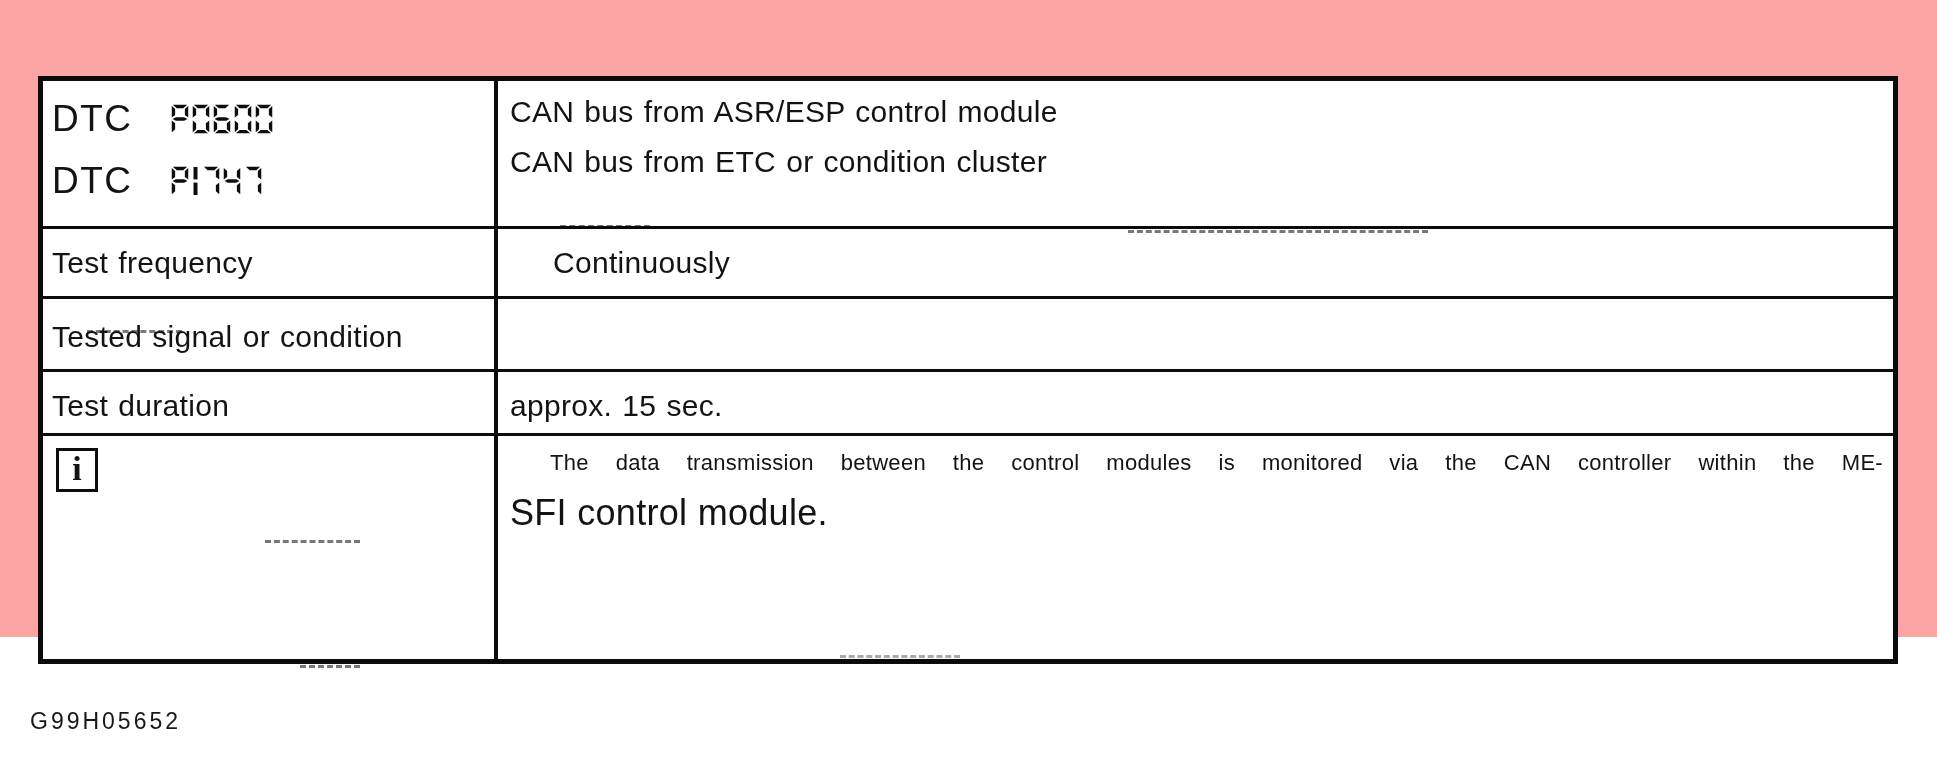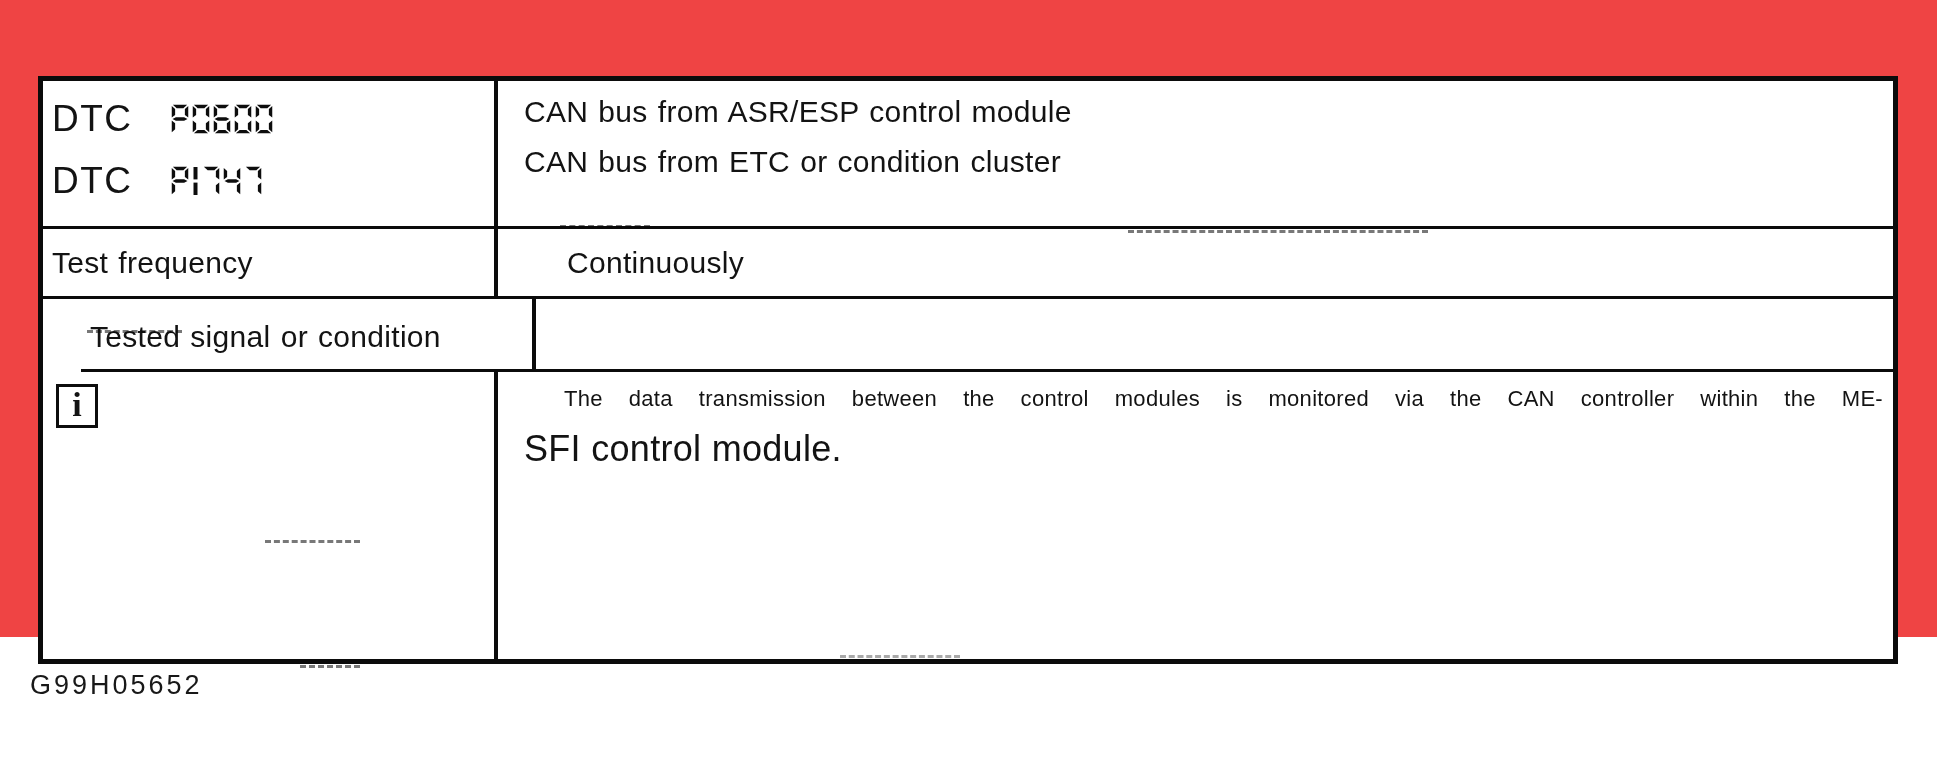--- a/index.html
+++ b/index.html
@@ -1,35 +1,35 @@
 <!DOCTYPE html>
 <html><head>
 <meta charset="utf-8">
 <style>
   html,body{margin:0;padding:0;}
   body{
     width:1937px;height:776px;background:#ffffff;overflow:hidden;
     font-family:"Liberation Sans", sans-serif;color:#131313;
     -webkit-font-smoothing:antialiased;
   }
-  .page{position:relative;width:1937px;height:637px;background:#ef4444;}
+  .page{position:relative;width:1937px;height:637px;background:#fca5a5;}
 
   .doc-table{
     position:absolute;left:38px;top:76px;width:1860px;height:588px;
     border:5px solid #0b0b0b;box-sizing:border-box;background:#ffffff;
     display:flex;flex-direction:column;
   }
   .row{display:flex;box-sizing:border-box;border-bottom:3px solid #0b0b0b;}
   .row.last{border-bottom:none;flex:1;}
   .cell{box-sizing:border-box;}
   .cell.left{
     width:455px;flex:0 0 455px;border-right:4px solid #0b0b0b;
     padding-left:9px;padding-right:12px;
   }
-  .cell.right{flex:1;padding-left:26px;padding-right:10px;}
+  .cell.right{flex:1;padding-left:12px;padding-right:10px;}
 
   .btxt{font-size:30px;letter-spacing:0.3px;line-height:36px;word-spacing:1.5px;}
 
   
   .dtc-cell{padding-top:10px;display:flex;flex-direction:column;row-gap:6px;}
   .dtc-line{height:56px;display:flex;align-items:center;}
   .dtc-prefix{font-size:37px;letter-spacing:1.5px;}
   .seg-code{margin-left:38px;display:inline-flex;align-items:center;}
   .seg-code svg{display:block;margin-right:3px;fill:#0d0d0d;}
   .r1-right{padding-top:6px;}
@@ -50,22 +50,22 @@
     line-height:1;transform:translateY(-1px);
   }
   .note-cell{padding-top:2px;}
   .note-cell .jline{
     font-size:22px;line-height:50px;letter-spacing:0.3px;
     text-align:justify;text-align-last:justify;margin-left:40px;
   }
   .note-cell .nline{font-size:36px;line-height:50px;letter-spacing:0.3px;}
 
   .figure-id{
-    position:absolute;left:30px;top:670px;
-    font-size:27px;letter-spacing:3px;color:#181818;
+    position:absolute;left:30px;top:708px;
+    font-size:23px;letter-spacing:3px;color:#181818;
   }
 
   
   .artifact{position:absolute;border-top:3px dashed rgba(10,10,10,0.55);}
 </style>
 </head>
 <body>
 
 <div class="page">
 
@@ -155,24 +155,28 @@
         <div class="rline">CAN bus from ETC or condition cluster</div>
       </div>
     </div>
 
 
     <div class="row" style="height:70px;gap:43px;">
       <div class="cell left pt16 btxt">Test frequency</div>
       <div class="cell right pt16 btxt">Continuously</div>
     </div>
 
-    <div class="row" style="height:73px;margin-left:38px;">
+    <div class="row" style="height:73px;">
       <div class="cell left pt20 btxt">Tested signal or condition</div>
     </div>
 
+    <div class="row" style="height:64px;">
+      <div class="cell left pt16 btxt">Test duration</div>
+      <div class="cell right pt16 btxt">approx. 15 sec.</div>
+    </div>
 
     <div class="row last">
       <div class="cell left info-cell">
         <span class="info-box">
           <span class="info-glyph">i</span>
         </span>
       </div>
       <div class="cell right note-cell">
         <div class="jline">The data transmission between the control modules is monitored via the CAN controller within the ME-</div>
         <div class="nline">SFI control module.</div>

